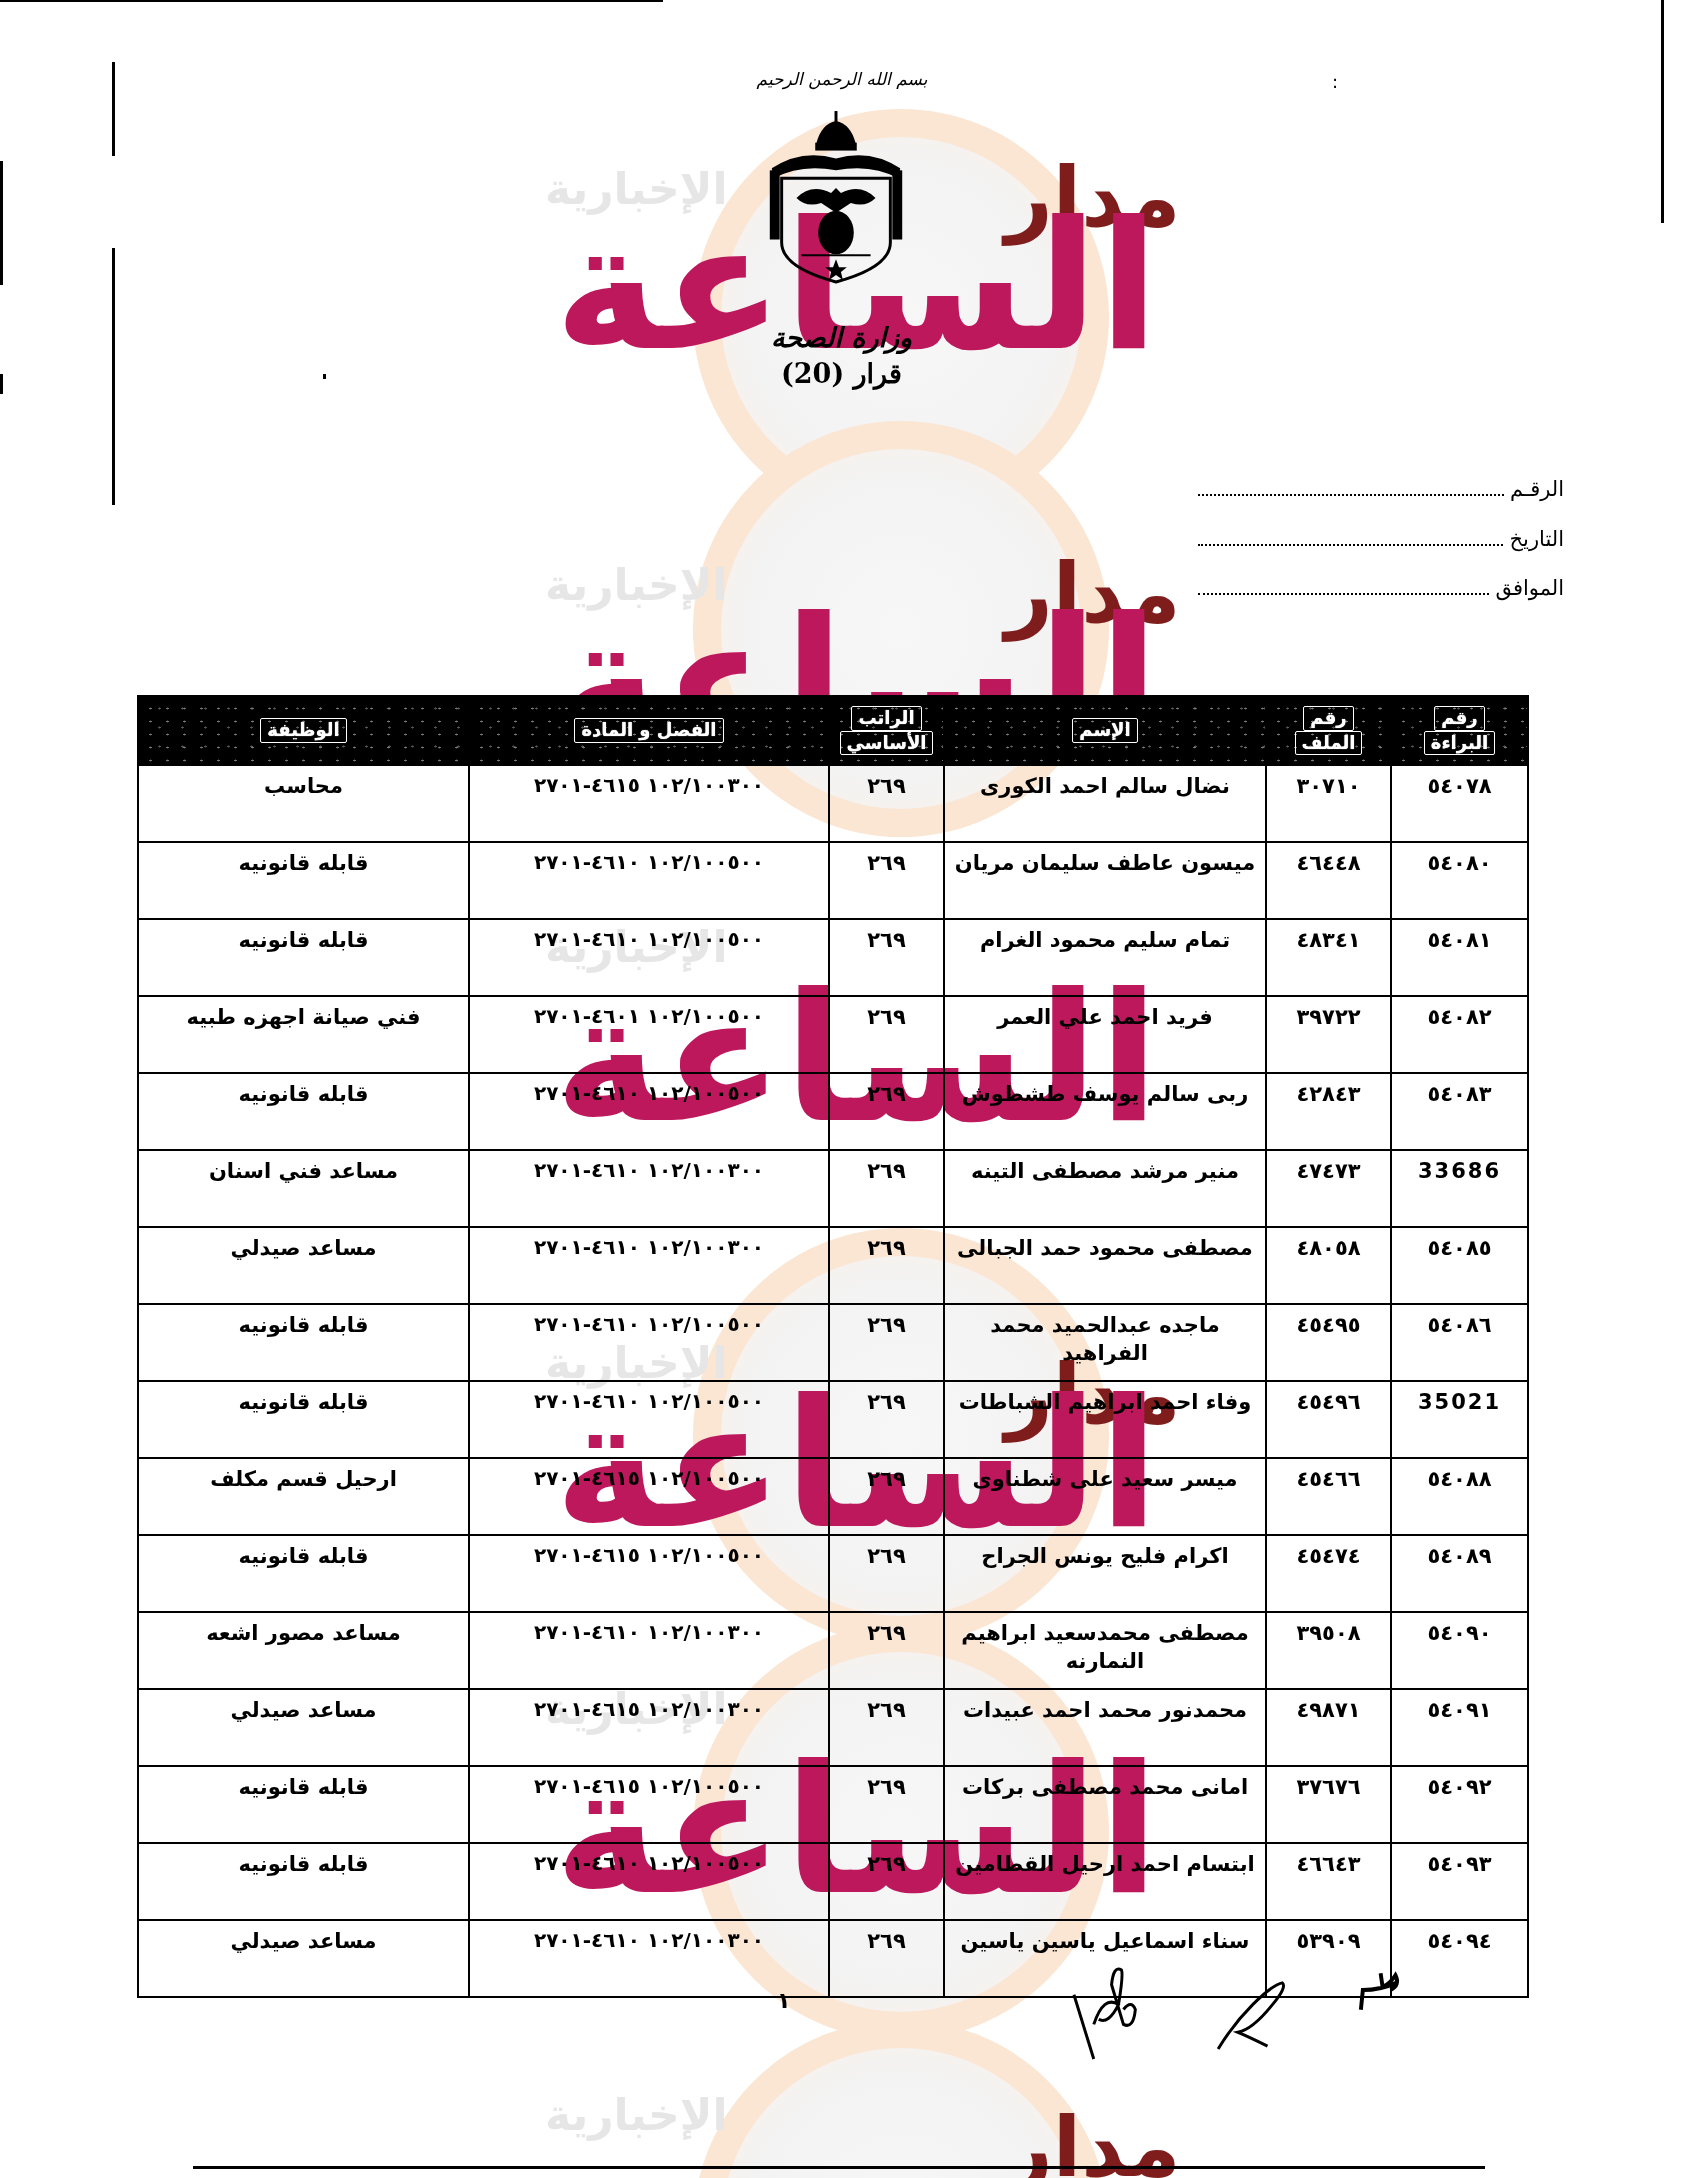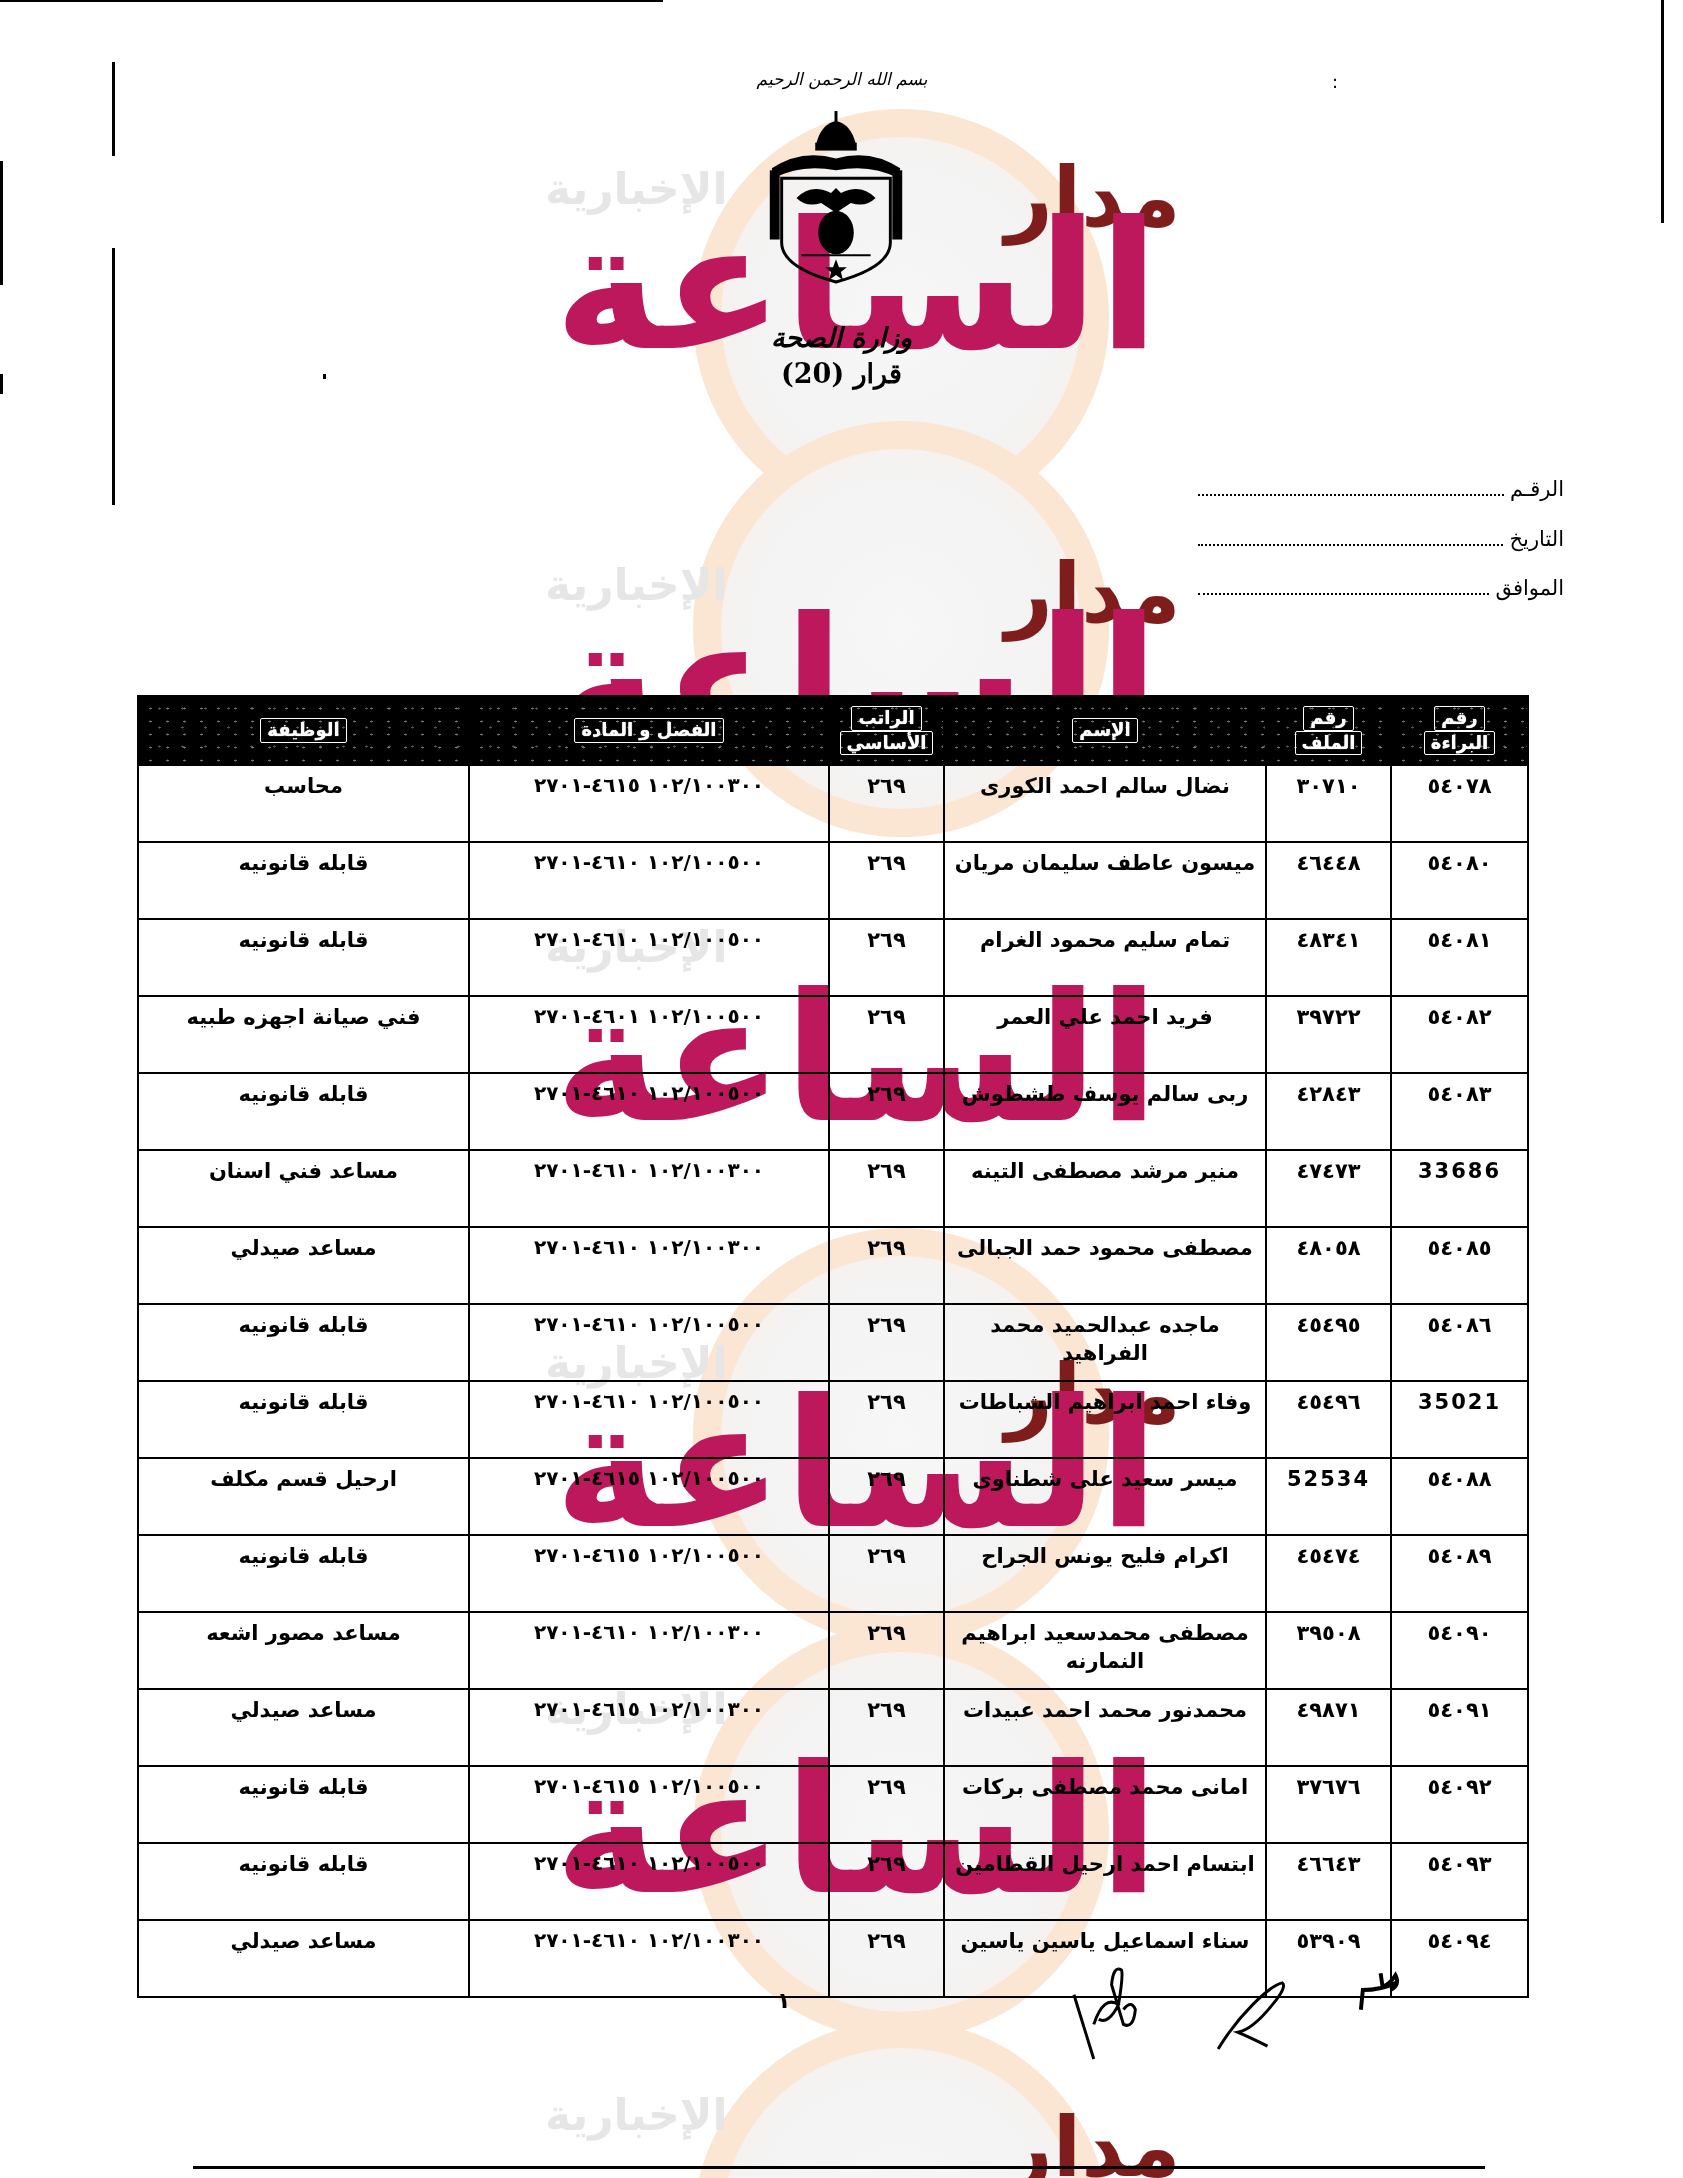--- a/index.html
+++ b/index.html
@@ -252,21 +252,21 @@
       <tr>
     <td>35021</td>
     <td>٤٥٤٩٦</td>
     <td class="name">وفاء احمد ابراهيم الشباطات</td>
     <td>٢٦٩</td>
     <td class="chapter">١٠٢/١٠٠٥٠٠ ٤٦١٠-٢٧٠١</td>
     <td class="job">قابله قانونيه</td>
   </tr>
       <tr>
     <td>٥٤٠٨٨</td>
-    <td>52534</td>
+    <td>٤٥٤٦٦</td>
     <td class="name">ميسر سعيد على شطناوى</td>
     <td>٢٦٩</td>
     <td class="chapter">١٠٢/١٠٠٥٠٠ ٤٦١٥-٢٧٠١</td>
     <td class="job">ارحيل قسم مكلف</td>
   </tr>
       <tr>
     <td>٥٤٠٨٩</td>
     <td>٤٥٤٧٤</td>
     <td class="name">اكرام فليح يونس الجراح</td>
     <td>٢٦٩</td>

